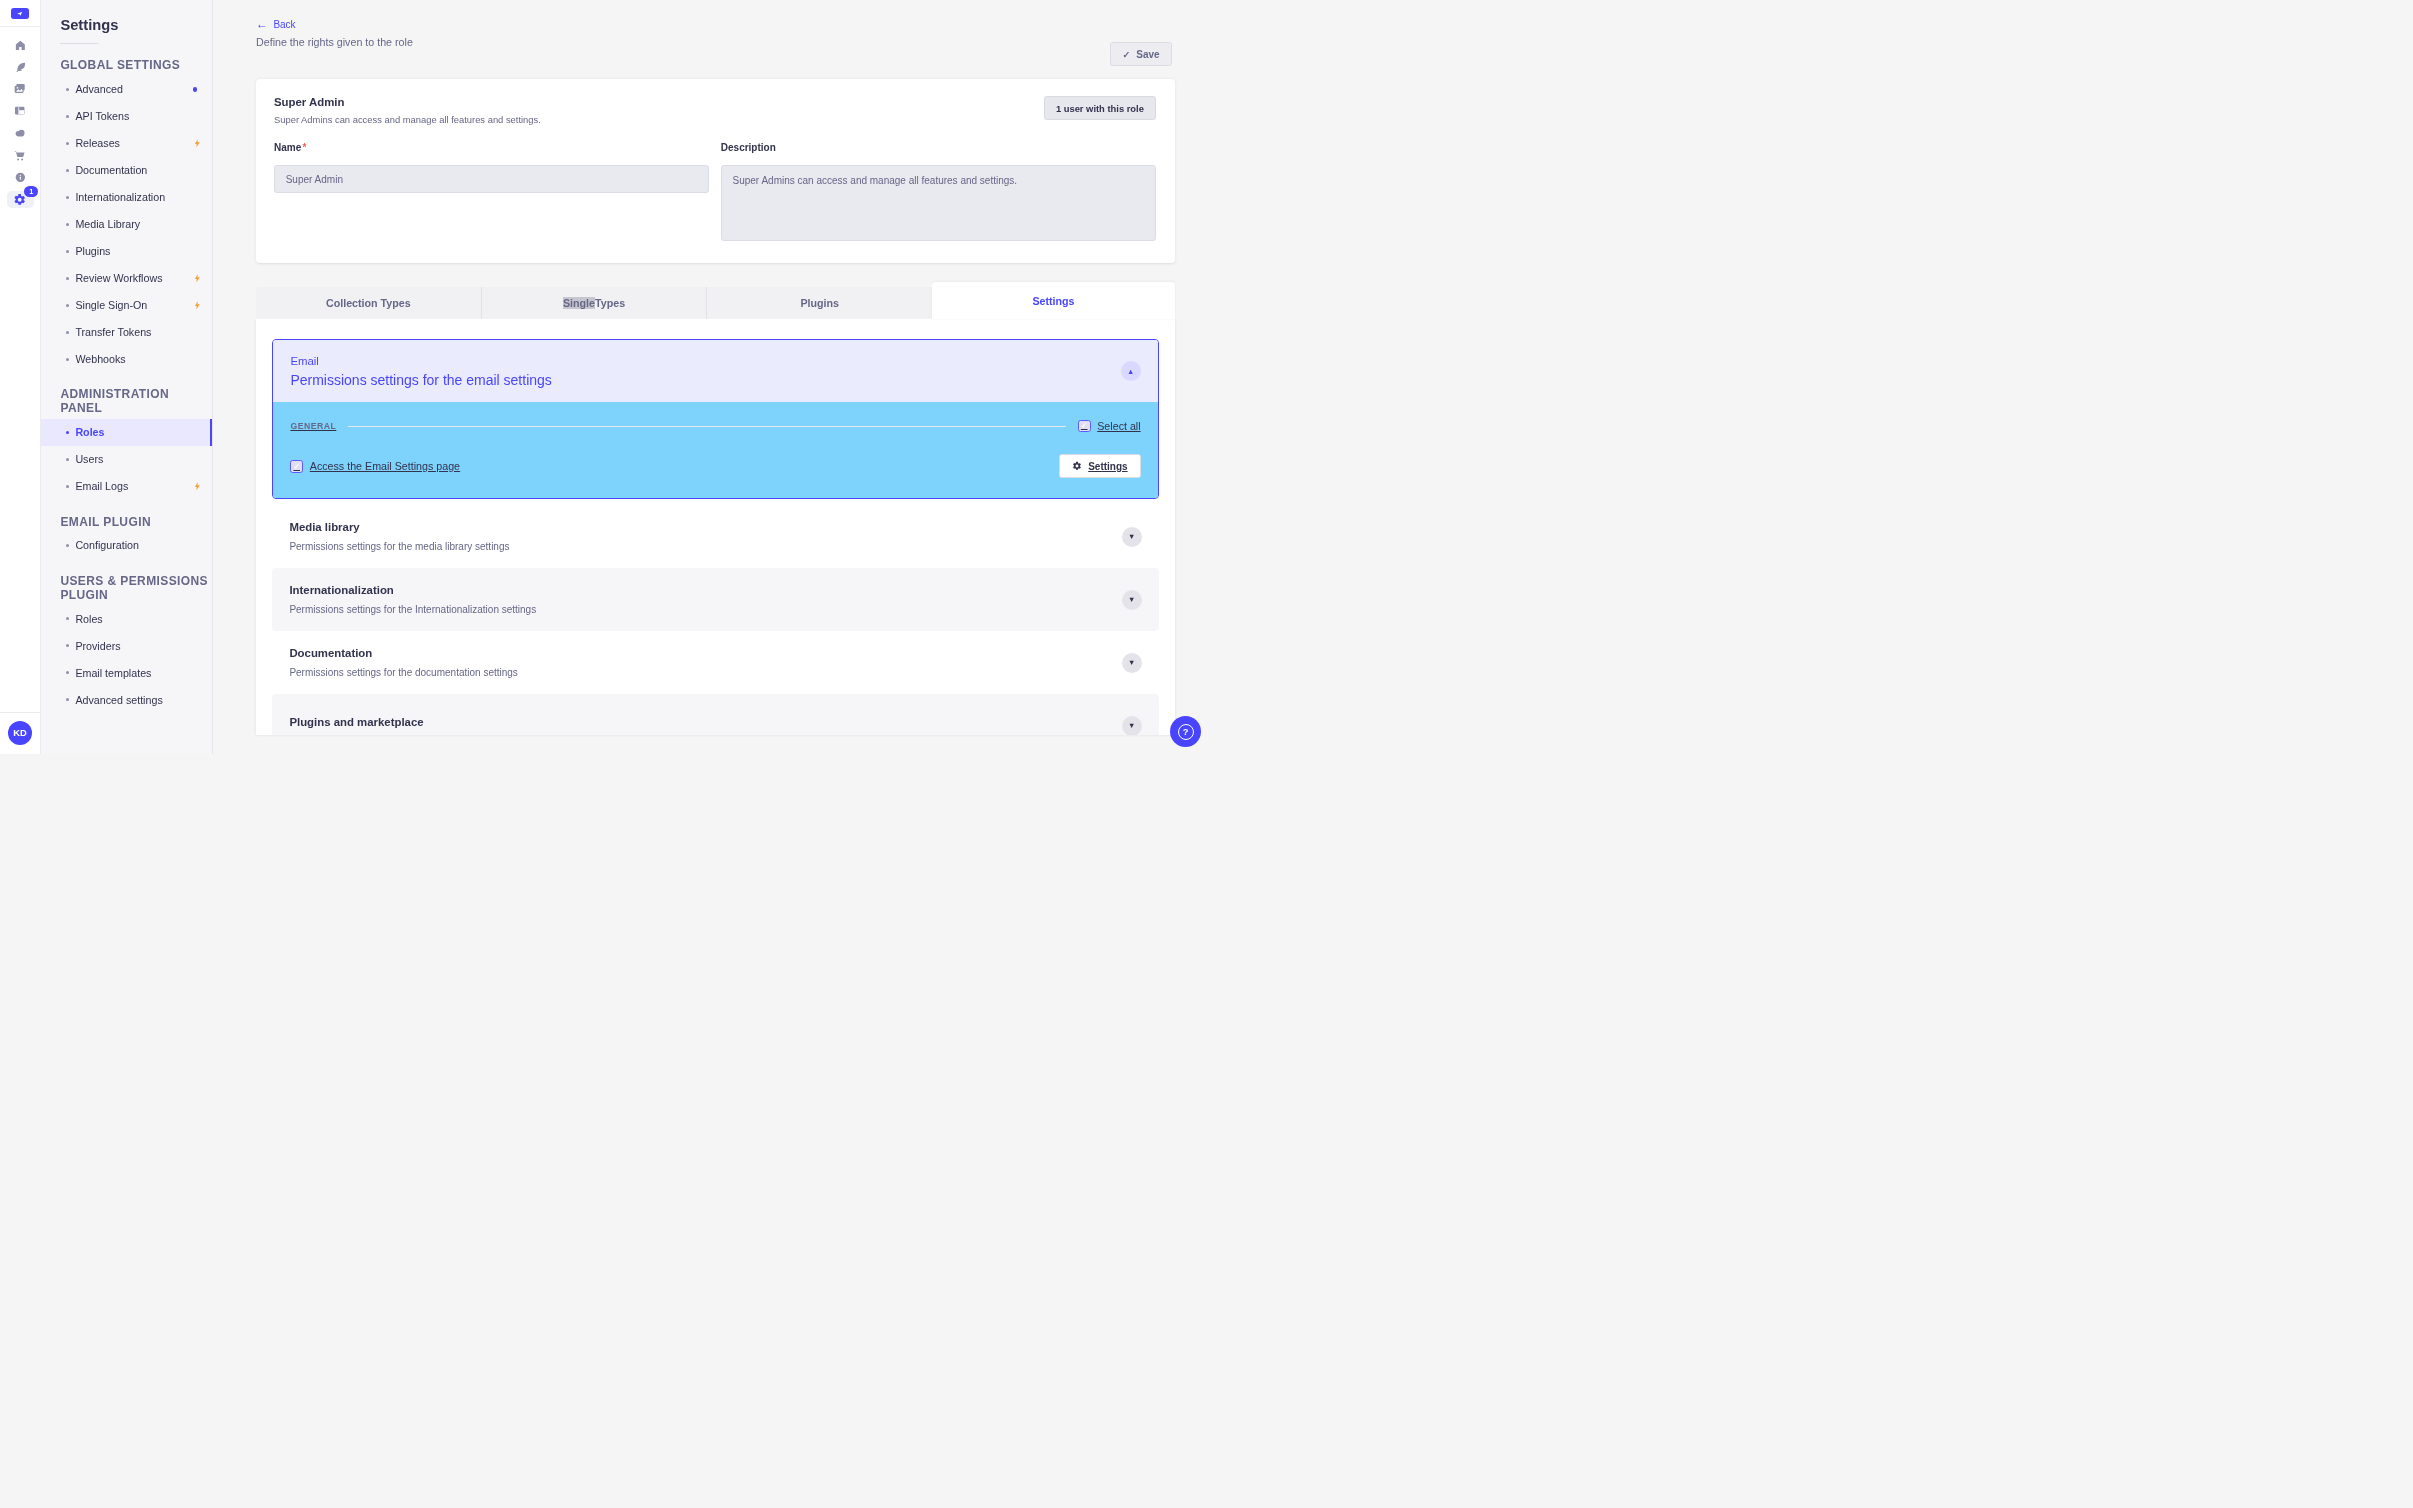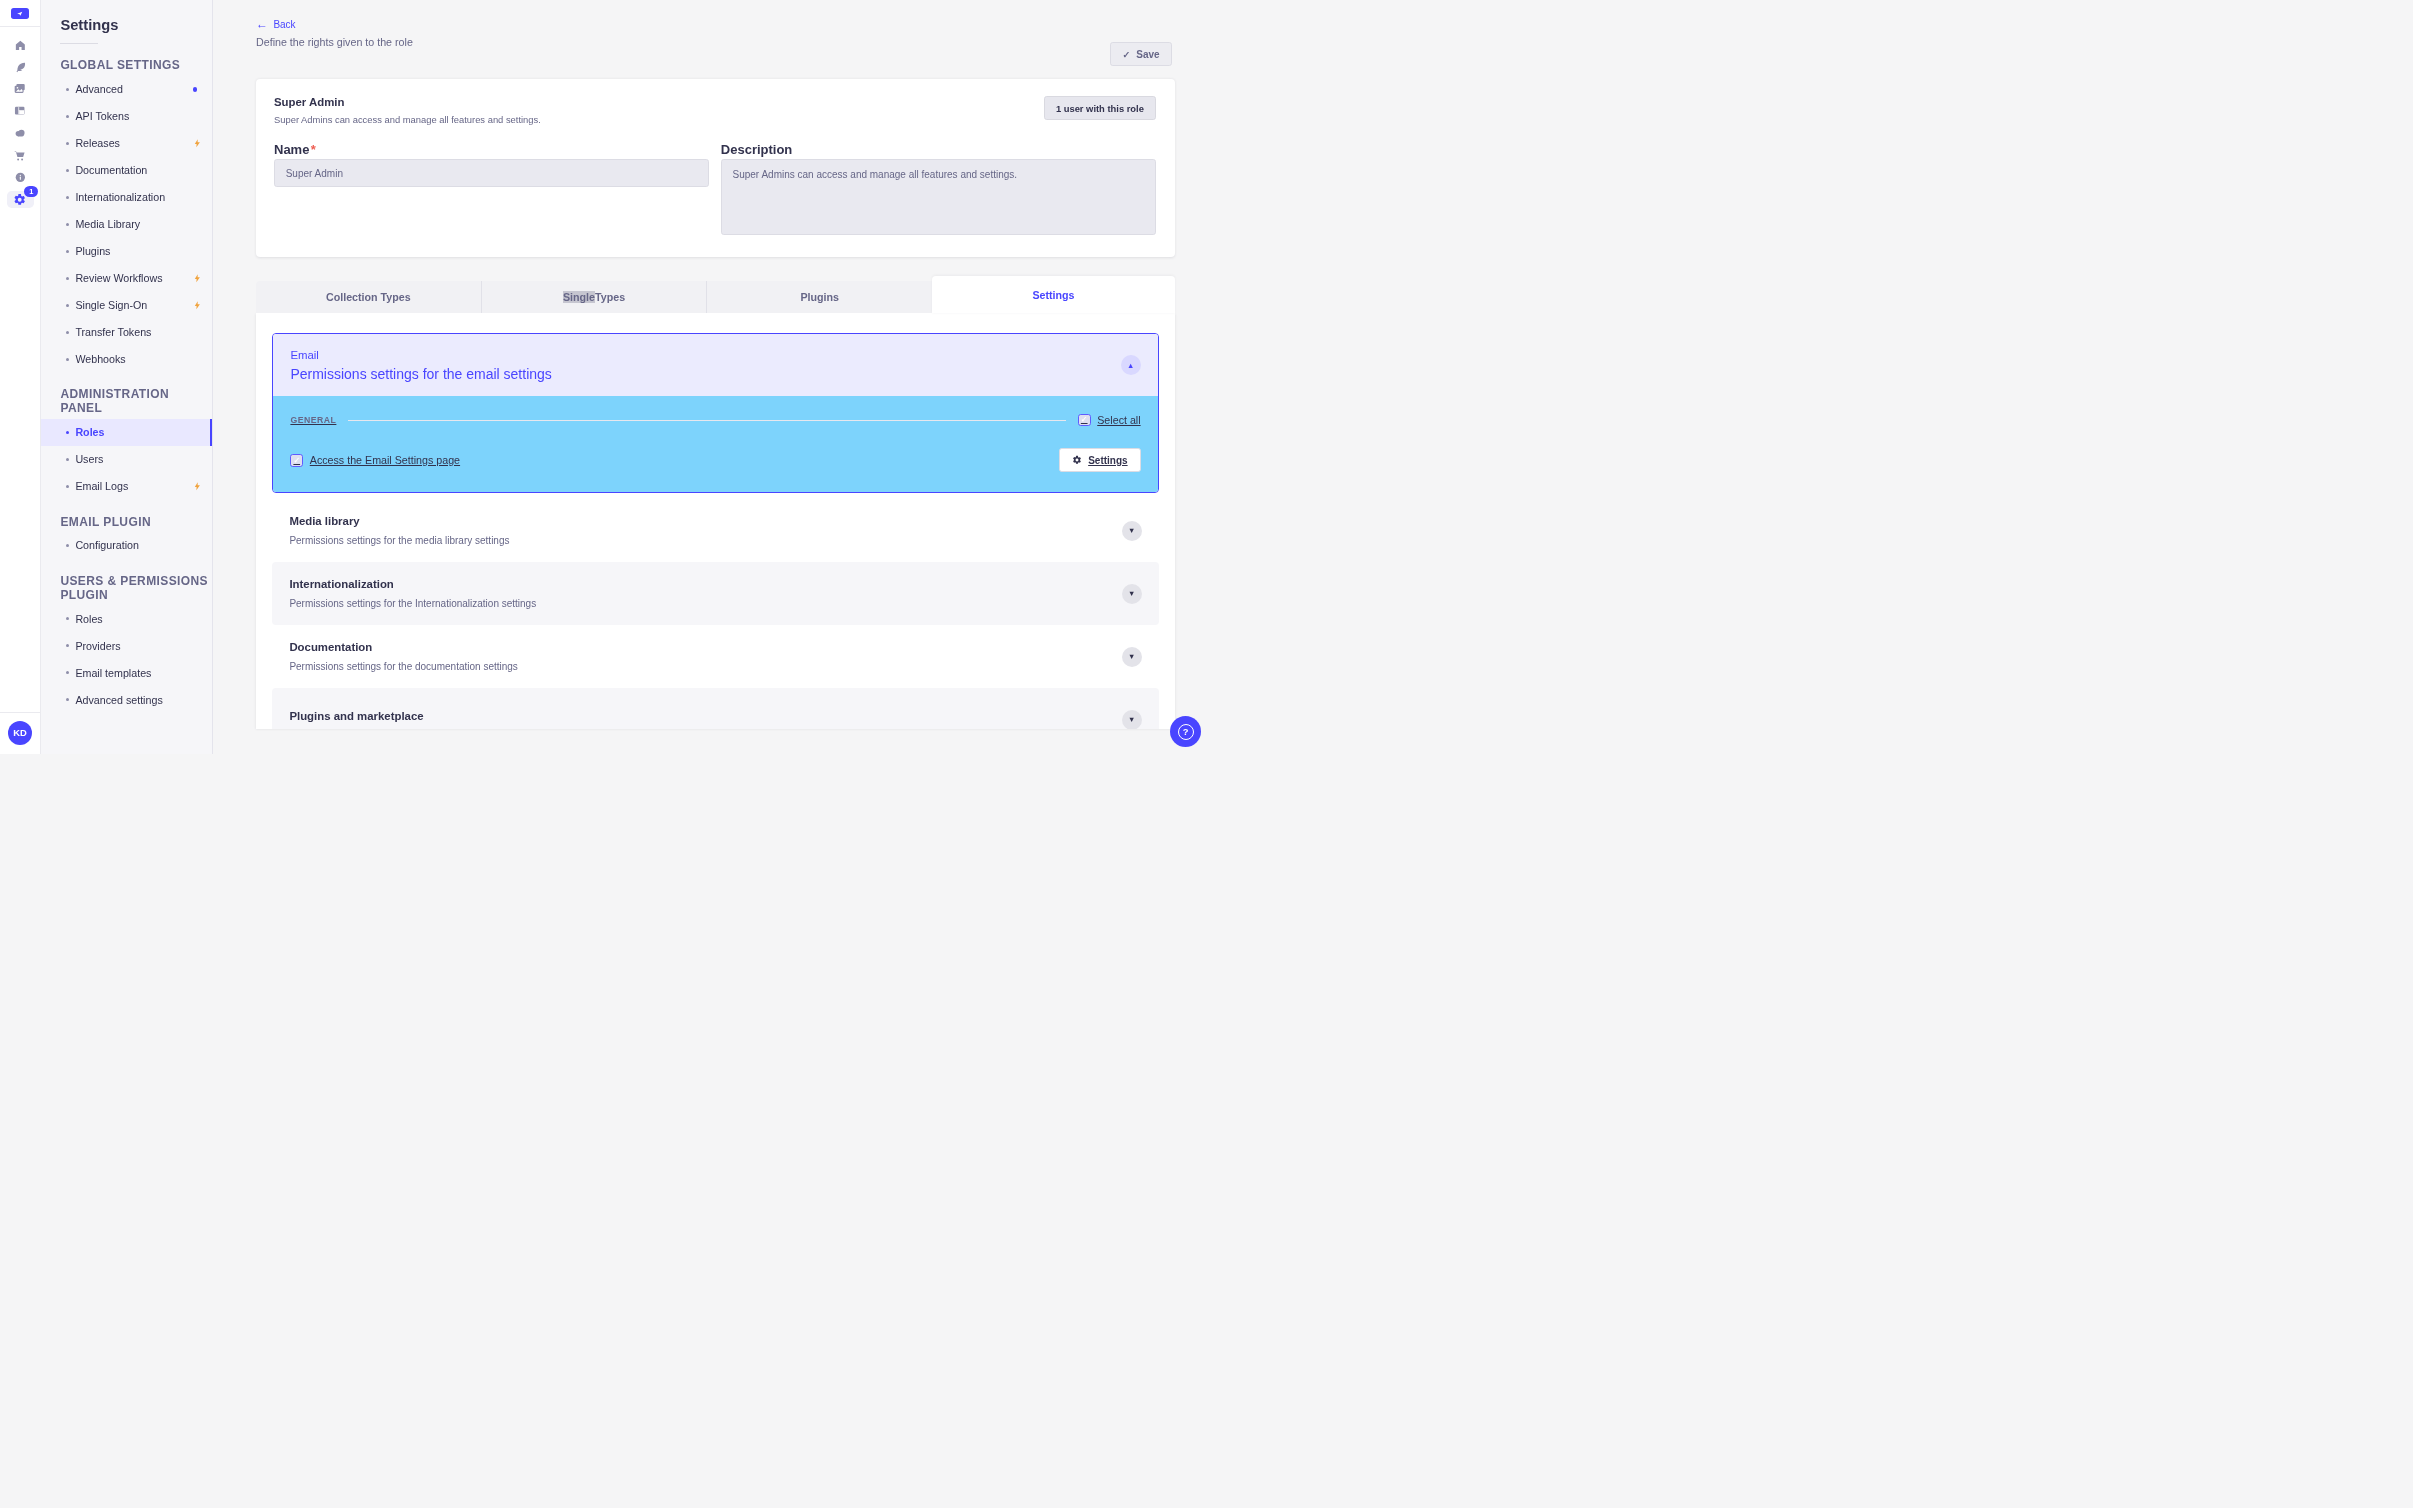--- a/index.html
+++ b/index.html
@@ -56,21 +56,21 @@
 
   
   .card { background:#fff; border-radius:4px; box-shadow:0 0.7px 2.7px rgba(33,33,52,.1); }
   .role-card { margin:31px 0 0 43px; width:919px; padding:17.4px 19.4px 20px 18px; }
   .role-head { display:flex; justify-content:space-between; align-items:flex-start; }
   .role-title { font-size:11.4px; font-weight:bold; color:#32324d; }
   .role-sub { font-size:9.4px; color:#666687; margin-top:5.4px; }
   .users-btn { height:24px; padding:0 10.7px; background:#e7e7ee; border:0.7px solid #d9d9e0; border-radius:2.7px;
                font-size:9.4px; font-weight:bold; color:#32324d; display:flex; align-items:center; cursor:pointer; }
   .fields { display:grid; grid-template-columns:1fr 1fr; column-gap:12px; margin-top:17.4px; }
-  .field-label { font-size:13px; font-weight:bold; color:#32324d; margin-bottom:2px; }
+  .field-label { font-size:10px; font-weight:bold; color:#32324d; margin-bottom:12px; }
   .req { color:#ee5e52; margin-left:1.3px; }
   .txt-input { width:100%; height:28px; background:#e9e9f0; border:0.7px solid #dcdce4; border-radius:2.7px;
                padding:0 10.7px; font-size:10px; color:#666687; font-family:"Liberation Sans",sans-serif; }
   .txt-area { width:100%; height:76px; background:#e9e9f0; border:0.7px solid #dcdce4; border-radius:2.7px;
               padding:8px 10.7px; font-size:10px; color:#666687; resize:none; font-family:"Liberation Sans",sans-serif;
               line-height:1.45; }
 
   
   .perm-wrap { margin:19px 0 0 43px; width:919px; }
   .tabs { display:flex; height:37px; align-items:flex-end; position:relative; }

